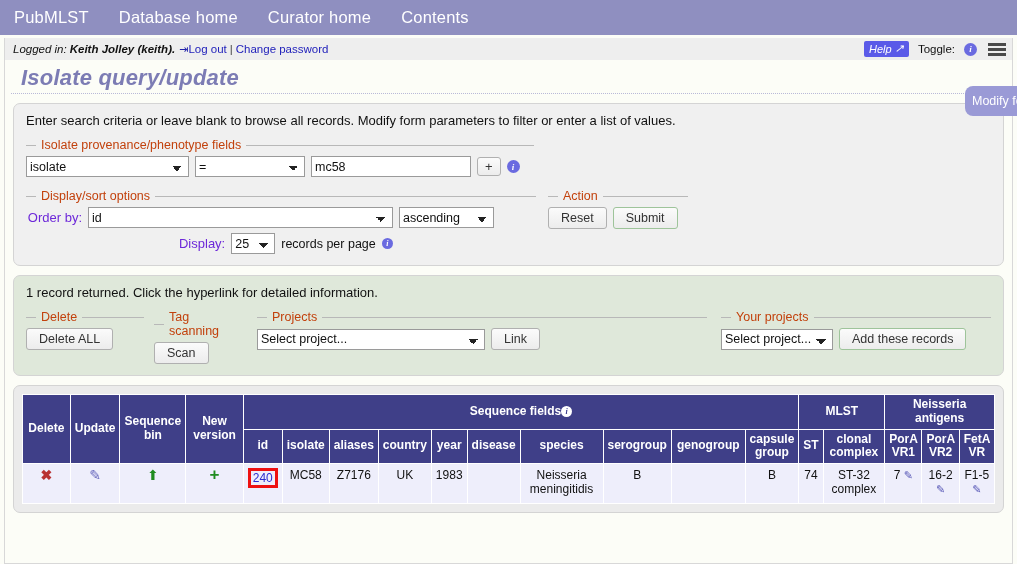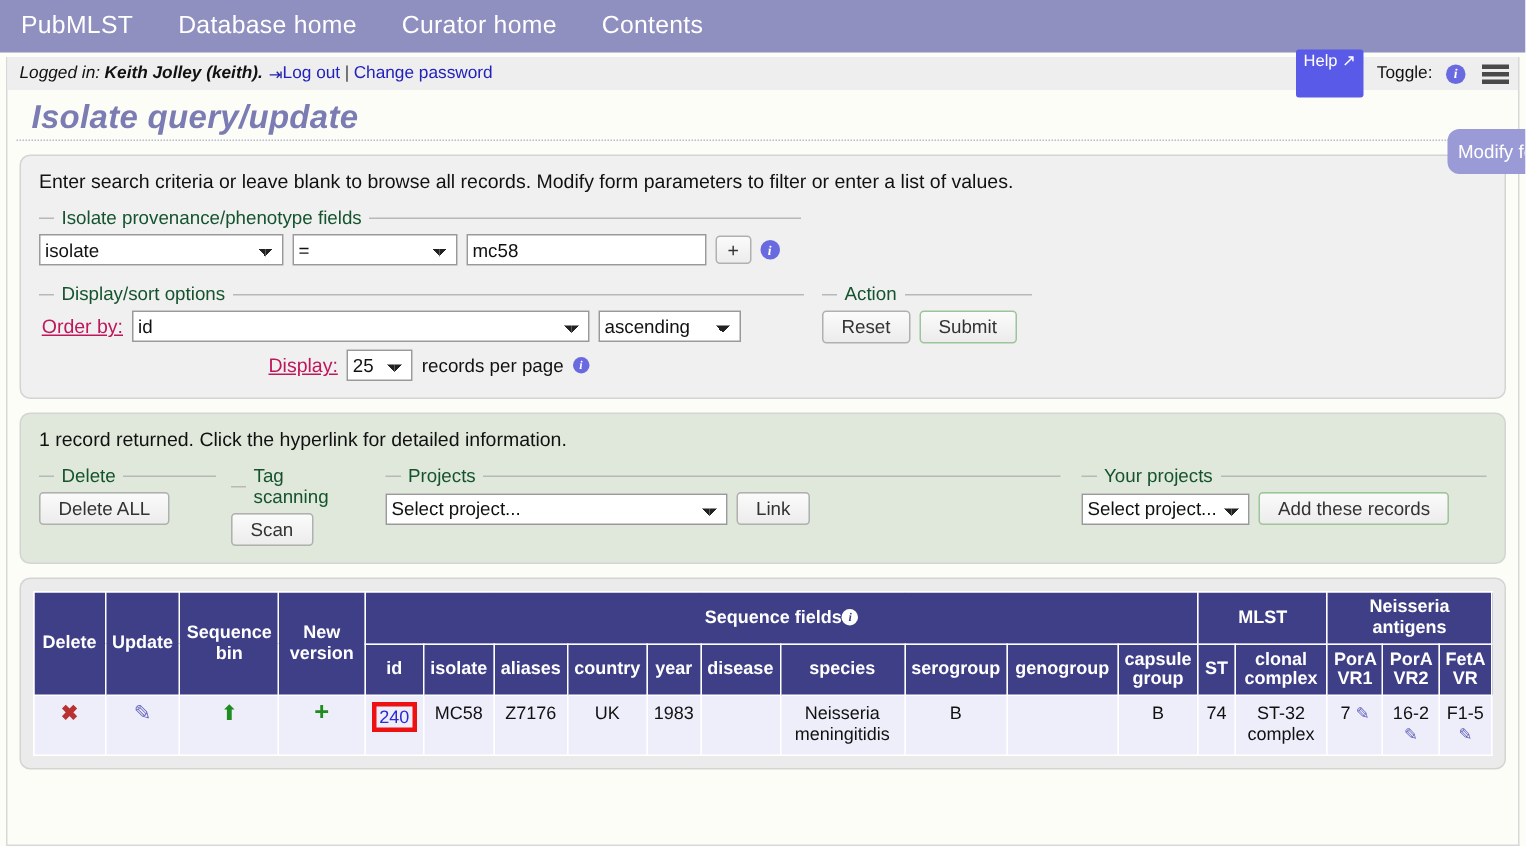--- a/index.html
+++ b/index.html
@@ -51,22 +51,22 @@
   }
   .loginbar-left { display: flex; align-items: flex-start; white-space: nowrap; }
   .login-text { font-style: italic; color: #111; }
   .login-name { font-style: italic; font-weight: bold; color: #111; margin-left: 3px;}
   .logout-icon { color: #2222aa; margin-left: 4px; font-size: 11px; }
   .loginbar a { color: #2222bb; text-decoration: none; font-style: normal; }
   .loginbar .sep { color: #444; margin: 0 3px; }
   .loginbar-right { display: flex; align-items: center; gap: 9px; }
   .help-btn {
     background: #5a5ae8; color: #fff; font-size: 11px;
-    padding: 1px 5px 18px 5px; border-radius: 2px;
-    display: inline-flex; align-items: center; gap: 3px; cursor: pointer;
+    padding: 1px 5px 2px 5px; border-radius: 2px;
+    display: inline-flex; align-items: center; gap: 3px; cursor: pointer; font-style: italic;
   }
   .toggle-label { font-size: 11.5px; color: #111; }
   .info-dot {
     display: inline-flex; align-items: center; justify-content: center;
     width: 13px; height: 13px; border-radius: 50%;
     background: #6a6ae0; color: #fff;
     font-size: 9px; font-weight: bold; font-style: italic;
     font-family: "Liberation Serif", serif;
     vertical-align: middle;
   }
@@ -99,21 +99,21 @@
 
   .panel-text { font-size: 13px; color: #111; margin-bottom: 10px; }
 
   
   fieldset {
     border: none;
     border-top: 1px solid #b8b8b8;
     margin: 0; padding: 4px 0 0 0;
   }
   legend {
-    color: #14532d; font-size: 12.5px;
+    color: #c2410c; font-size: 12.5px;
     padding: 0 5px; margin-left: 10px;
   }
   .fs-row { display: flex; align-items: center; gap: 6px; }
 
   
   select, input[type=text] {
     font-family: "Liberation Sans", sans-serif;
     font-size: 12.5px;
     border: 1px solid #9a9a9a;
     background: #ffffff;
@@ -148,21 +148,21 @@
   
   .prov-fs { margin-top: 2px; width: 508px; }
   #field-select { width: 163px; }
   #op-select { width: 110px; }
   #value-input { width: 160px; }
 
   
   .two-col { display: flex; gap: 0; margin-top: 12px; }
   .ds-fs { width: 510px; }
   .act-fs { width: 140px; margin-left: 12px; }
-  .lbl { font-size: 13px; color: #be185d; width: 56px; text-align: right; text-decoration: underline; }
+  .lbl { font-size: 13px; color: #6d28d9; width: 56px; text-align: right; }
   #orderby-select { width: 305px; }
   #dir-select { width: 95px; }
   #display-select { width: 44px; }
   .rpp { font-size: 12.5px; color: #111; }
   .row2 { margin-top: 5px; justify-content: center; }
 
   
   .green-fsrow { display: flex; align-items: flex-start; gap: 0; }
   .fs-delete { width: 118px; }
   .fs-tag { width: 93px; margin-left: 10px; }

